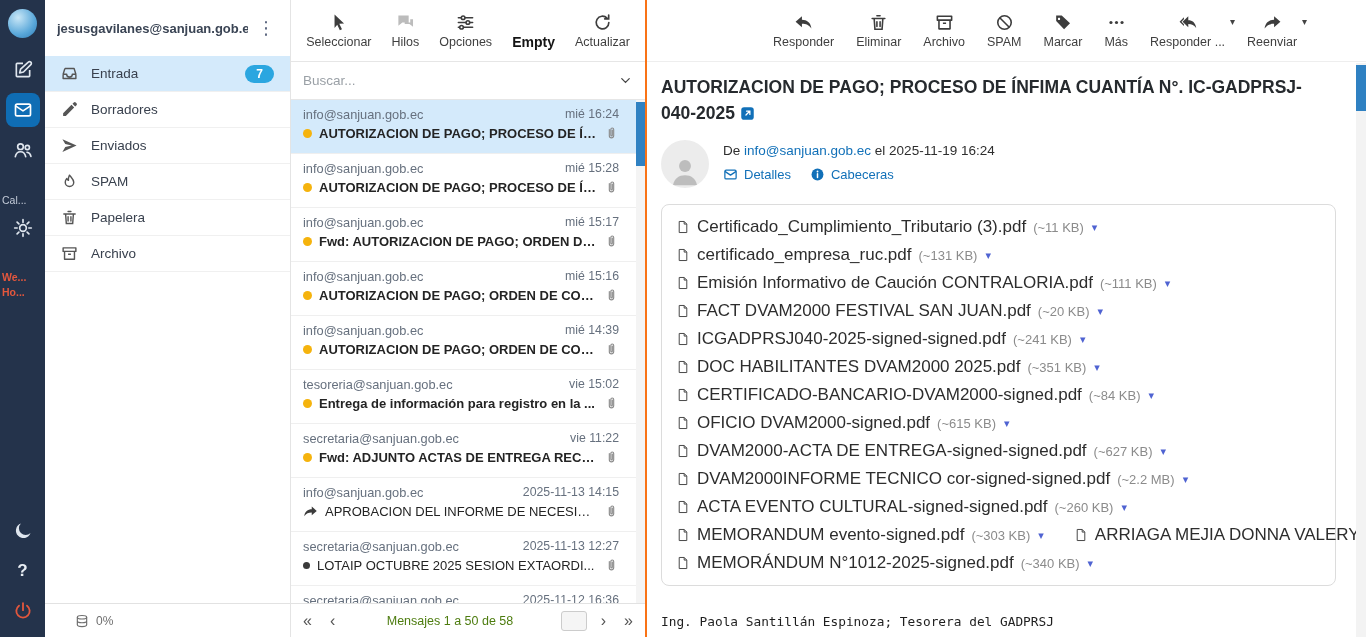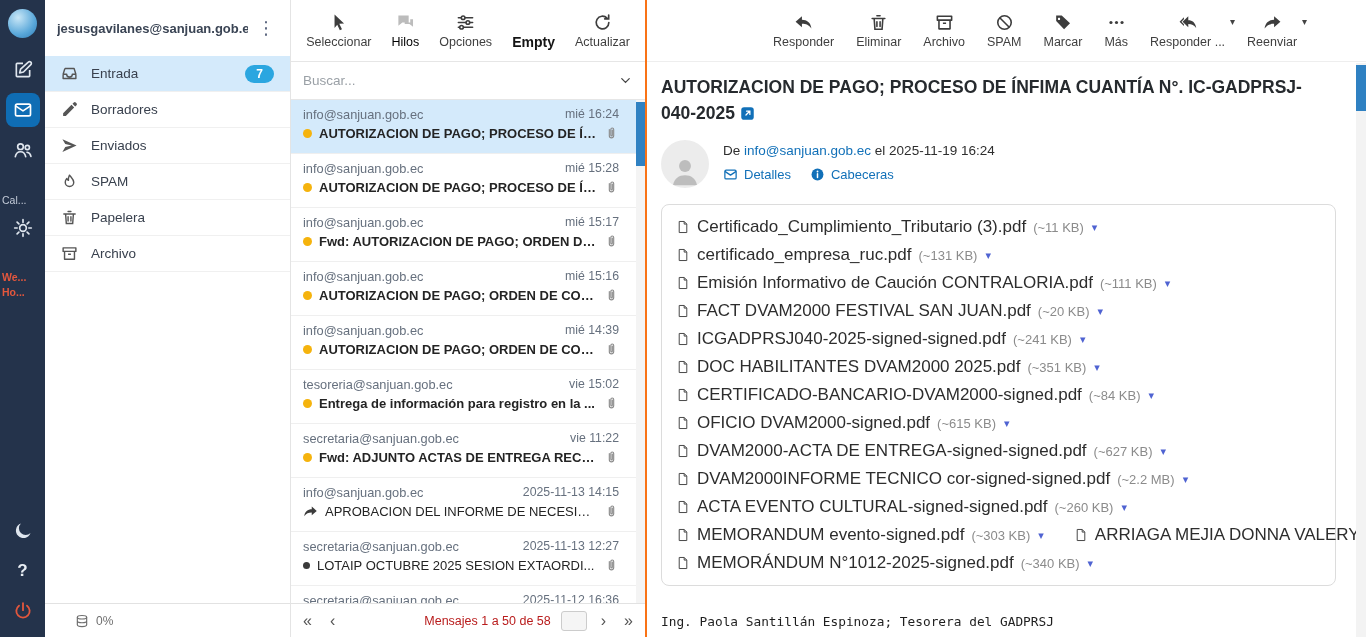--- a/index.html
+++ b/index.html
@@ -35,21 +35,21 @@
   .side-footer .icon svg{width:14px;height:14px}
 
   
   .list-col{width:356px;border-right:2px solid #f97316;display:flex;flex-direction:column;position:relative;flex-shrink:0;background:#fff}
   .list-toolbar{height:62px;display:flex;align-items:center;justify-content:center;gap:4px;border-bottom:1px solid #e6e6e6;flex-shrink:0}
   .tb-btn{display:flex;flex-direction:column;align-items:center;gap:3px;background:none;border:none;padding:4px 8px;cursor:pointer;position:relative;font-family:inherit}
   .tb-btn .icon{height:20px;display:flex;align-items:center;color:#3d3d3d}
   .tb-btn .icon svg{width:19px;height:19px}
   .tb-label{font-size:12.5px;color:#3f3f3f;white-space:nowrap}
   .tb-btn.disabled .icon{color:#bcbcbc}
-  .tb-btn.disabled .tb-label{color:#000000}
+  .tb-btn.disabled .tb-label{color:#404040}
   .tb-btn.bold .tb-label{font-weight:700;font-size:14px;color:#141414}
   .tb-caret{position:absolute;right:-2px;top:8px;font-size:10px;color:#444}
   .search-row{height:38px;display:flex;align-items:center;padding:0 12px;border-bottom:1px solid #e6e6e6;gap:8px;flex-shrink:0}
   .search-input{flex:1;border:none;outline:none;font-size:13.5px;color:#15803d;background:transparent;font-family:inherit}
   .search-input::placeholder{color:#9aa0a6}
   .search-chevron{color:#444;cursor:pointer;display:flex}
   .search-chevron svg{width:15px;height:15px}
   .msg-list{flex:1;overflow:hidden;position:relative}
   .msg{height:54px;padding:7px 26px 0 12px;border-bottom:1px solid #efefef;cursor:pointer}
   .msg.selected{background:#d4eafb}
@@ -63,21 +63,21 @@
   .msg-subject{flex:1;font-size:13px;color:#242424;white-space:nowrap;overflow:hidden;text-overflow:ellipsis}
   .msg-subject.bold{font-weight:700}
   .icon.clip{color:#8a8a8a}
   .icon.clip svg{width:15px;height:15px}
   .icon.fwd{color:#3c3c3c}
   .icon.fwd svg{width:15px;height:15px}
   .list-scrollbar{position:absolute;top:0;right:0;width:9px;bottom:0;background:#f4f4f4}
   .list-scrollbar .thumb{width:100%;height:64px;background:#2f81c2;margin-top:2px;cursor:pointer}
   .list-footer{height:34px;border-top:1px solid #e2e2e2;display:flex;align-items:center;padding:0 8px;gap:10px;flex-shrink:0}
   .pg-btn{font-size:16px;color:#555;background:none;border:none;cursor:pointer;padding:0 4px;font-family:inherit}
-  .pg-label{flex:1;text-align:right;font-size:12.5px;color:#b91c1c}
+  .pg-label{flex:1;text-align:center;font-size:12.5px;color:#4d7c0f}
   .pg-box{width:26px;height:20px;border:1px solid #ccc;background:#f5f5f5;border-radius:3px;cursor:text}
 
   
   .reader{flex:1;display:flex;flex-direction:column;position:relative;overflow:hidden;background:#fff}
   .reader-toolbar{height:62px;display:flex;align-items:center;gap:6px;padding-left:118px;border-bottom:1px solid #eee;flex-shrink:0}
   .reader-content{flex:1;padding:12px 22px 0 14px;overflow:hidden}
   .subject{font-size:17.5px;font-weight:700;color:#262a2e;line-height:26px;max-width:645px}
   .icon.ext{vertical-align:-2px;cursor:pointer;display:inline-flex}
   .icon.ext svg{width:15px;height:15px}
   .from-row{display:flex;gap:14px;margin-top:14px;align-items:flex-start}

